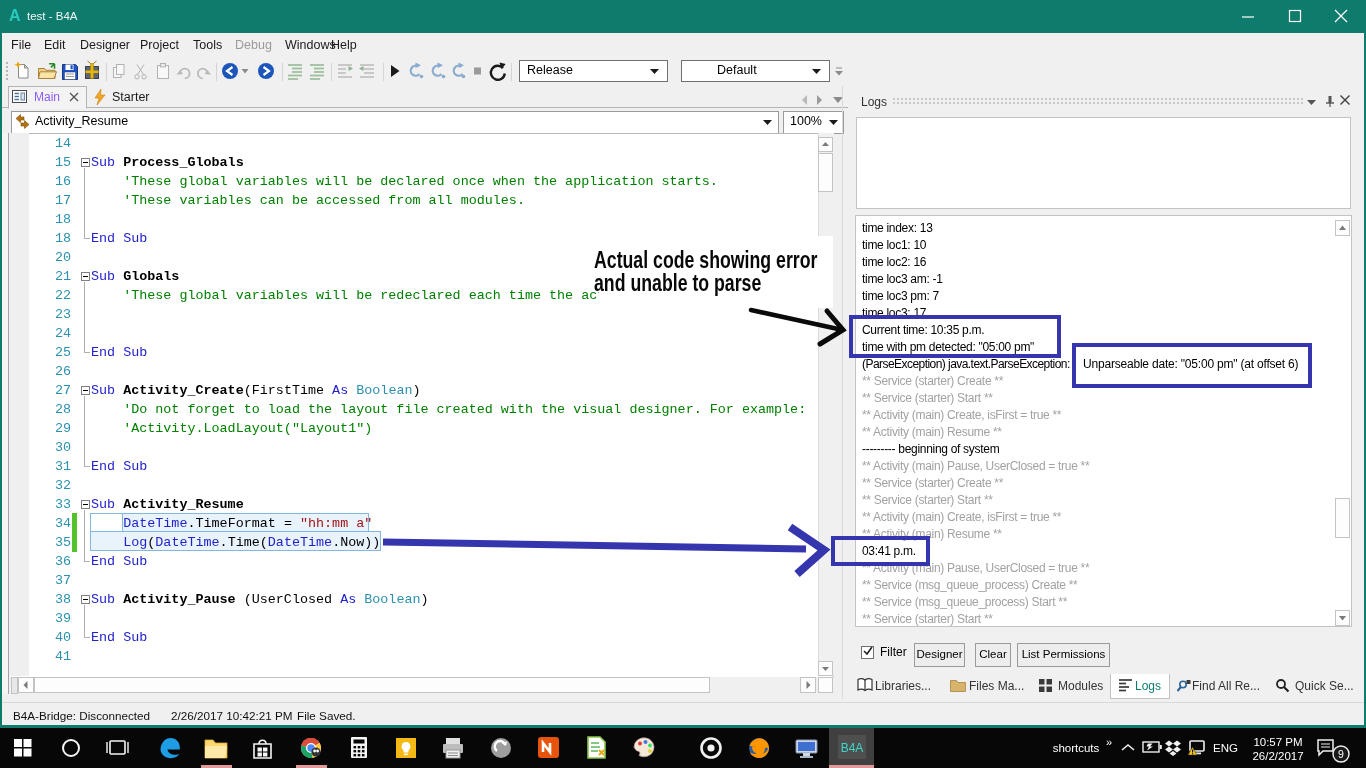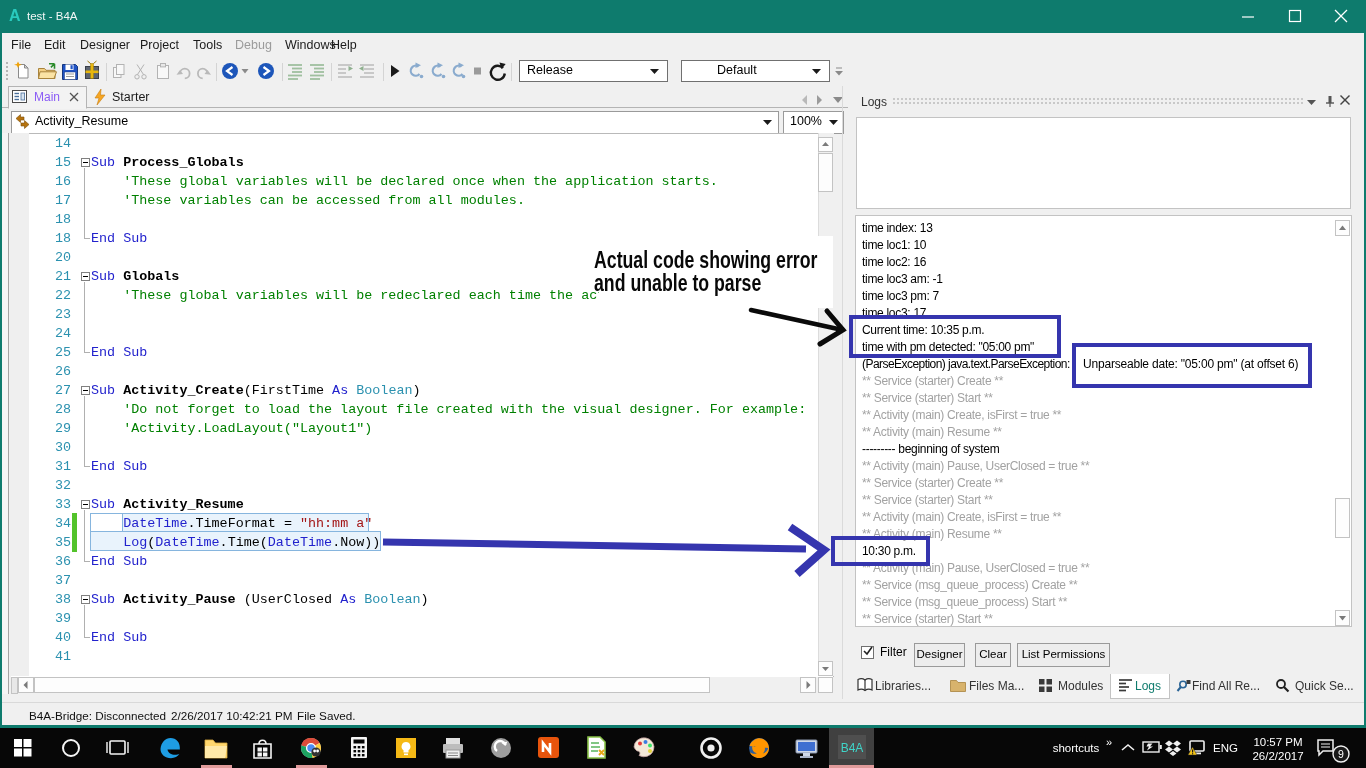--- a/index.html
+++ b/index.html
@@ -447,21 +447,21 @@
       <div class="ll lg" style="top:157px;">** Service (starter) Create **</div>
       <div class="ll lg" style="top:174px;">** Service (starter) Start **</div>
       <div class="ll lg" style="top:191px;">** Activity (main) Create, isFirst = true **</div>
       <div class="ll lg" style="top:208px;">** Activity (main) Resume **</div>
       <div class="ll" style="top:225px;">--------- beginning of system</div>
       <div class="ll lg" style="top:242px;">** Activity (main) Pause, UserClosed = true **</div>
       <div class="ll lg" style="top:259px;">** Service (starter) Create **</div>
       <div class="ll lg" style="top:276px;">** Service (starter) Start **</div>
       <div class="ll lg" style="top:293px;">** Activity (main) Create, isFirst = true **</div>
       <div class="ll lg" style="top:310px;">** Activity (main) Resume **</div>
-      <div class="ll" style="top:327px;">10:30 p.m.</div>
+      <div class="ll" style="top:327px;">03:41 p.m.</div>
       <div class="ll lg" style="top:344px;">** Activity (main) Pause, UserClosed = true **</div>
       <div class="ll lg" style="top:361px;">** Service (msg_queue_process) Create **</div>
       <div class="ll lg" style="top:378px;">** Service (msg_queue_process) Start **</div>
       <div class="ll lg" style="top:395px;">** Service (starter) Start **</div>
     </div>
 
     <div class="sbtn" style="left:490px;top:134px;width:15px;height:16px;box-sizing:border-box;"></div>
     <svg class="a" style="left:490px;top:134px;" width="15" height="16">
         <path d="M4 10 l3.5-4.5 l3.5 4.5z" fill="#7a7a7a"></path>
       </svg>
@@ -533,21 +533,21 @@
         <path d="M827 311 L843 330 L820 344" stroke-width="5"></path>
       </g>
       <g stroke="#3535ae" fill="none">
         <path d="M383 542 L806 549" stroke-width="7"></path>
         <path d="M790 527 L824 550 L797 574" stroke-width="8"></path>
       </g>
     </svg>
   </div>
 
   <div class="a" style="left:2px;top:702px;width:1362px;height:22px;background:#f0f0f0;border-top:1px solid #d9d9d9;">
-    <span class="a" style="left:11px;top:6px;font-size:11.7px;color:#111;margin-left:16px;">B4A-Bridge: Disconnected</span>
+    <span class="a" style="left:11px;top:6px;font-size:11.7px;color:#111;">B4A-Bridge: Disconnected</span>
     <span class="a" style="left:169px;top:6px;font-size:11.7px;color:#111;">2/26/2017 10:42:21 PM</span>
     <span class="a" style="left:295px;top:6px;font-size:11.7px;color:#111;">File Saved.</span>
   </div>
 
   <div class="a" id="taskbar" style="left:0;top:728px;width:1366px;height:40px;background:#070707;">
     <svg class="a" style="left:0;top:0;" width="1366" height="40">
 
       <g fill="#fff" transform="translate(14,11)">
         <rect x="0" y="0" width="8" height="8"></rect>
           <rect x="9.5" y="0" width="8" height="8"></rect>

